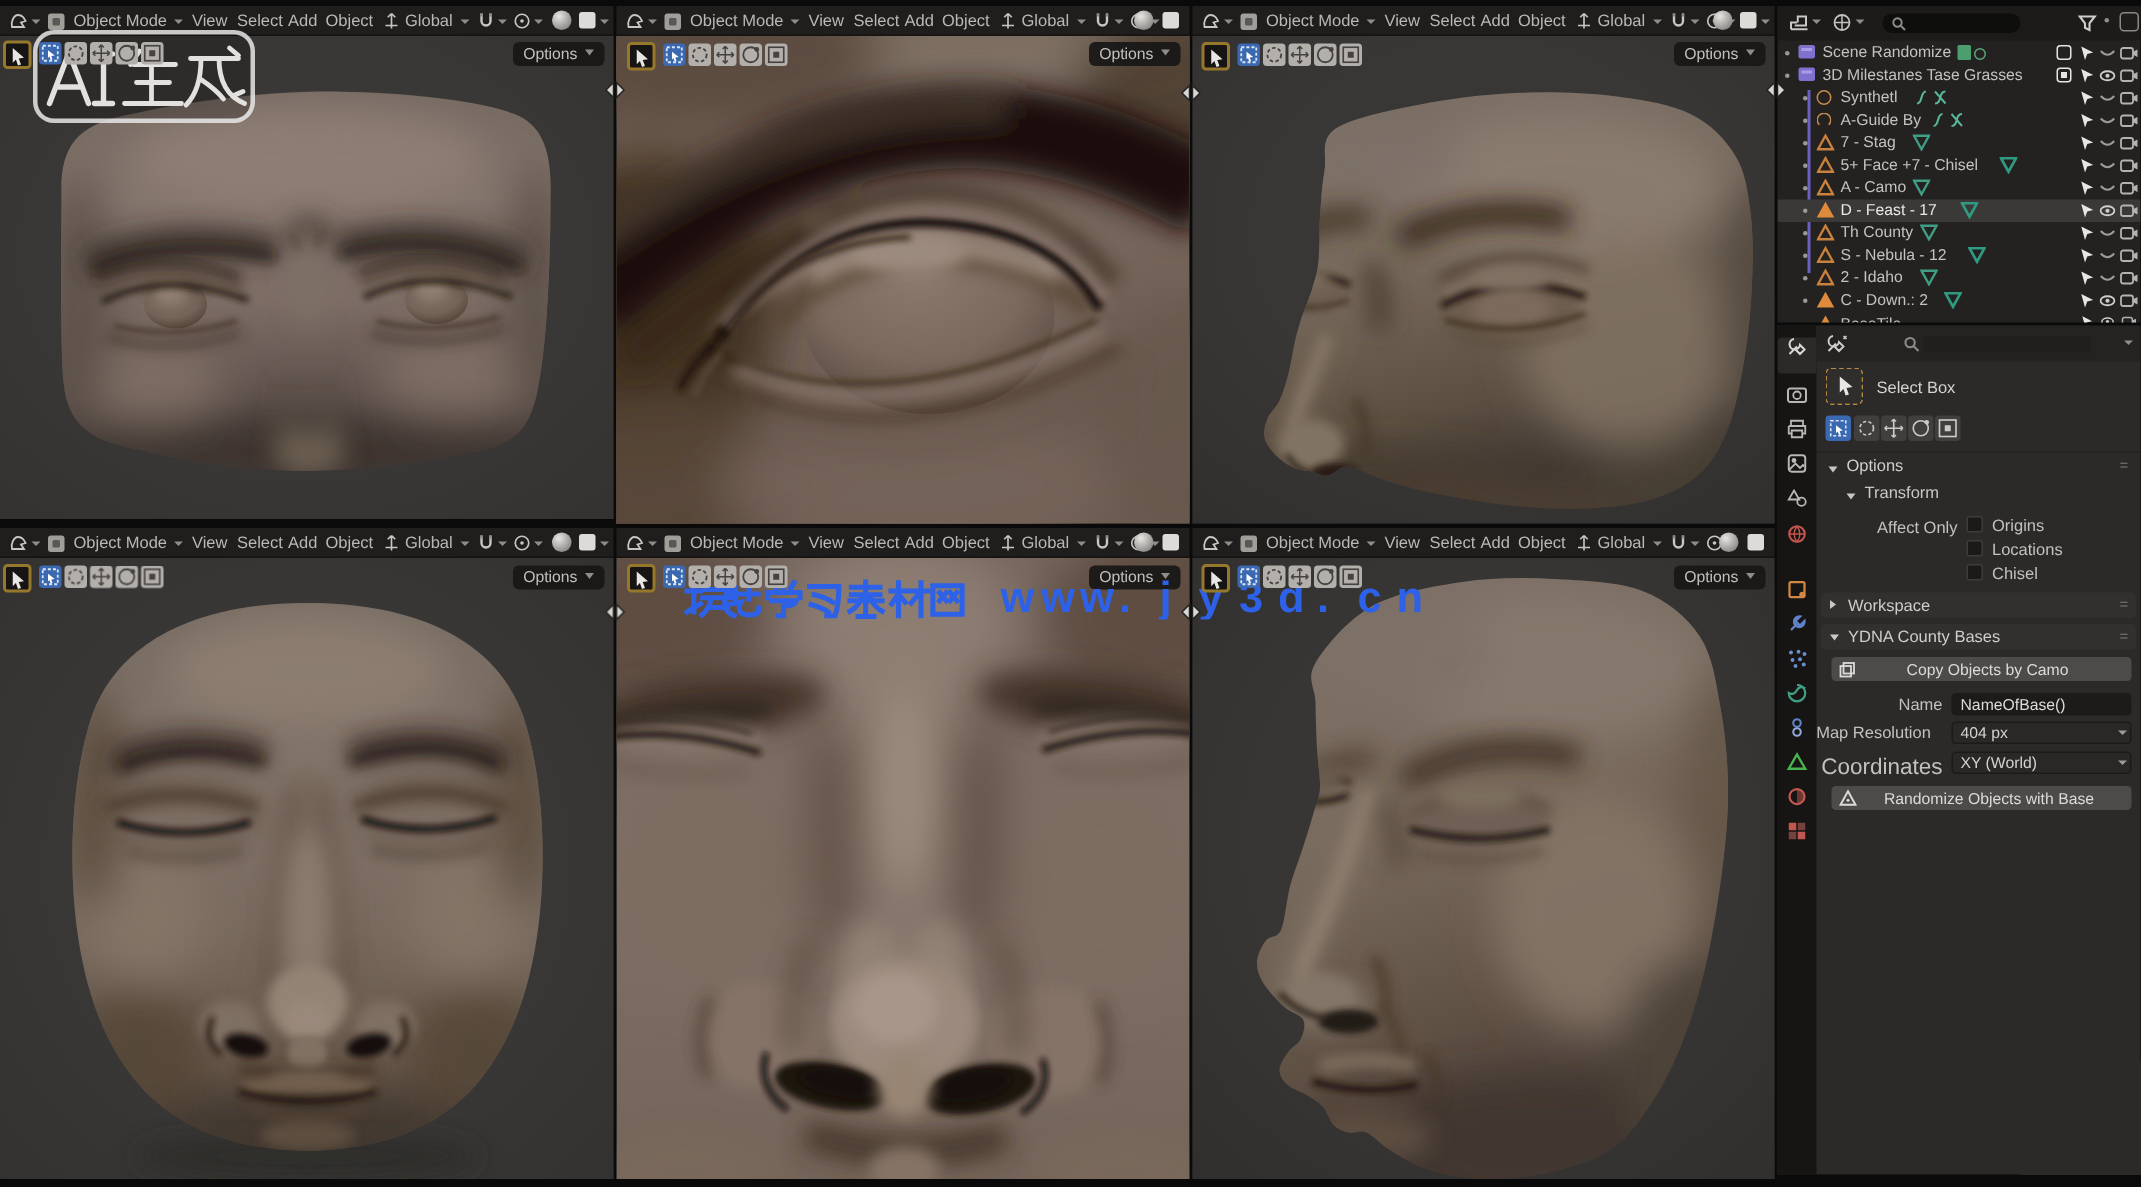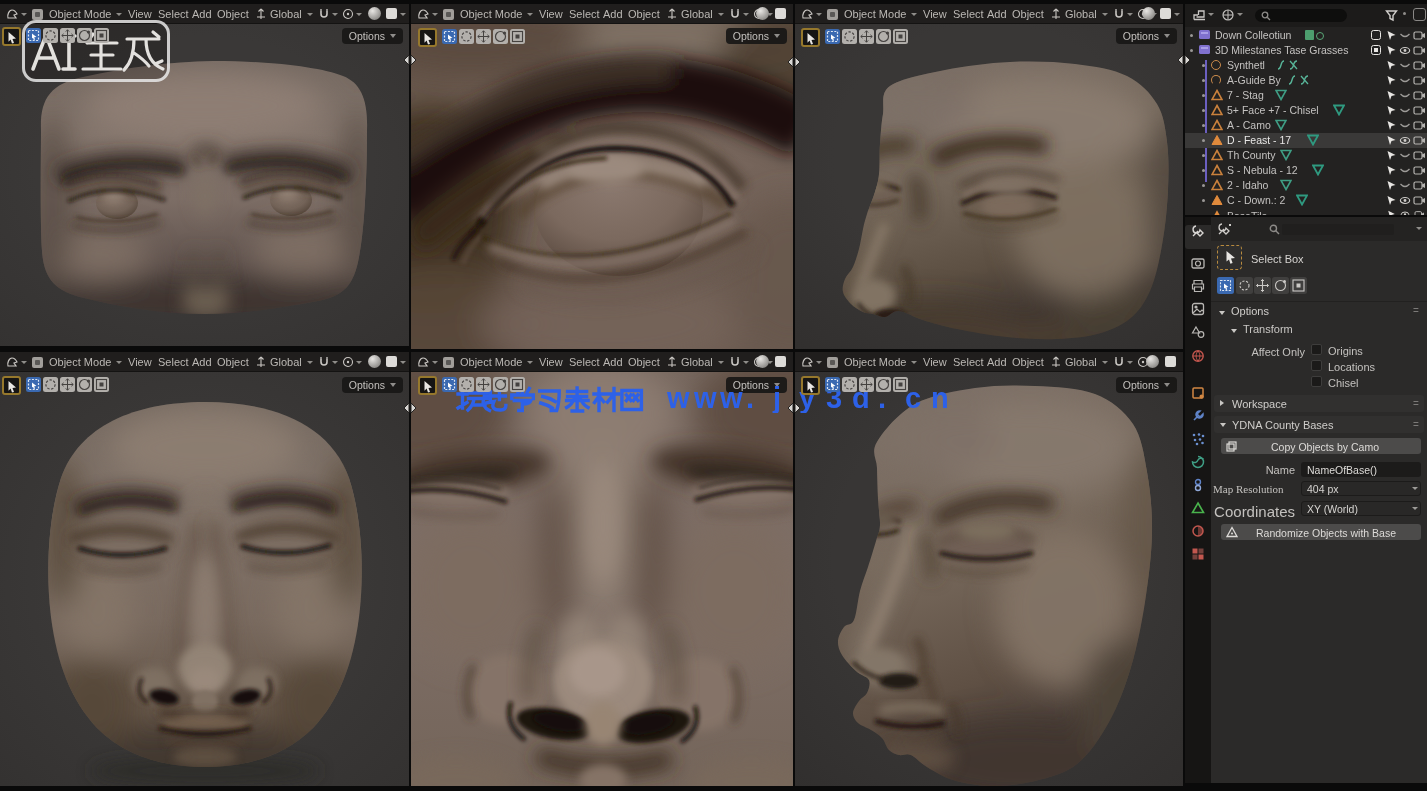--- a/index.html
+++ b/index.html
@@ -922,21 +922,21 @@
         </svg>
         <svg style="position:absolute;left:228px;top:206px;" width="13" height="9" viewBox="0 0 13 11">
           <rect x="1" y="2" width="8" height="7" rx="1.5" fill="none" stroke="#b5b3b0" stroke-width="1.2"></rect>
           <path d="M9 4.5 L12 3 L12 8 L9 6.5 Z" fill="#b5b3b0"></path>
         </svg>
       </div>
       <span style="position:absolute;left:20px;top:56px;width:2px;height:122px;background:#6b5fc0;"></span>
       <span style="position:absolute;left:5px;top:30px;width:3px;height:3px;background:#9a9896;border-radius:50%;"></span>
       <span style="position:absolute;left:14px;top:26px;width:11px;height:9px;background:#8071ce;border-radius:1.5px;"></span>
       <span style="position:absolute;left:16px;top:28px;width:7px;height:2px;background:#a99ee6;"></span>
-      <span style="position:absolute;left:30px;top:26px;font-size:10.5px;line-height:11px;color:#c4c2c0;white-space:nowrap;">Down Colleotiun</span>
+      <span style="position:absolute;left:30px;top:26px;font-size:10.5px;line-height:11px;color:#c4c2c0;white-space:nowrap;">Scene Randomize</span>
       <span style="position:absolute;left:120px;top:26px;width:9px;height:10px;background:#4d9e6e;border-radius:1px;"></span>
       <span style="position:absolute;left:131px;top:28px;width:8px;height:8px;border:1.3px solid #5aa878;border-radius:50%;"></span>
       <span style="position:absolute;left:186px;top:26px;width:10px;height:10px;border:1.8px solid #e8e6e3;border-radius:2.5px;background:#222;"></span>
       <svg style="position:absolute;left:201px;top:26px;" width="11" height="11" viewBox="0 0 11 11">
         <path d="M1.5 1 L9.5 5 L5.5 6 L4 10 Z" fill="#e8e6e3"></path>
       </svg>
       <svg style="position:absolute;left:214px;top:26px;" width="12" height="11" viewBox="0 0 12 11">
         <path d="M1.5 4 Q6 9 10.5 4" fill="none" stroke="#9d9b98" stroke-width="1.3"></path>
       </svg>
       <svg style="position:absolute;left:228px;top:26px;" width="13" height="11" viewBox="0 0 13 11">
@@ -1267,21 +1267,21 @@
       <span style="position:absolute;left:228px;top:202px;font-size:10px;color:#7c7a78;">=</span>
       <div style="position:absolute;left:36px;top:221px;width:200px;height:16px;background:#4c4b4a;border-radius:3px;"></div>
       <svg style="position:absolute;left:41px;top:224px;" width="11" height="11" viewBox="0 0 11 11">
         <rect x="1" y="3" width="7" height="7" fill="none" stroke="#dddbd8" stroke-width="1.2"></rect>
         <rect x="3" y="1" width="7" height="7" fill="none" stroke="#dddbd8" stroke-width="1.2"></rect>
       </svg>
       <span style="position:absolute;left:60px;top:224px;width:160px;text-align:center;font-size:10.5px;color:#dddbd8;">Copy Objects by Camo</span>
       <span style="position:absolute;left:30px;top:247px;width:80px;font-size:11px;color:#c3c1be;text-align:right;display:inline-block;">Name</span>
       <div style="position:absolute;left:116px;top:245px;width:120px;height:15px;background:#1c1b1a;border-radius:3px;"></div>
       <span style="position:absolute;left:122px;top:247px;font-size:10.5px;color:#dddbd8;">NameOfBase()</span>
-      <span style="position:absolute;left:28px;top:266px;width:92px;font-size:11px;color:#c3c1be;text-align:left;display:inline-block;font-family:Liberation Serif, serif;">Map Resolution</span>
+      <span style="position:absolute;left:18px;top:266px;width:92px;font-size:11px;color:#c3c1be;text-align:center;display:inline-block;">Map Resolution</span>
       <div style="position:absolute;left:116px;top:264px;width:120px;height:15px;background:#292827;border:1px solid #1c1b1a;border-radius:3px;"></div>
       <span style="position:absolute;left:122px;top:266px;font-size:10.5px;color:#d5d3d0;">404 px</span>
       <span style="position:absolute;left:227px;top:270px;width:0;height:0;border-left:3px solid transparent;border-right:3px solid transparent;border-top:3.5px solid #9d9b98;"></span>
       <span style="position:absolute;left:18px;top:286px;width:92px;font-size:15px;color:#c3c1be;text-align:right;display:inline-block;">Coordinates</span>
       <div style="position:absolute;left:116px;top:284px;width:120px;height:15px;background:#292827;border:1px solid #1c1b1a;border-radius:3px;"></div>
       <span style="position:absolute;left:122px;top:286px;font-size:10.5px;color:#d5d3d0;">XY (World)</span>
       <span style="position:absolute;left:227px;top:290px;width:0;height:0;border-left:3px solid transparent;border-right:3px solid transparent;border-top:3.5px solid #9d9b98;"></span>
       <div style="position:absolute;left:36px;top:307px;width:200px;height:16px;background:#4c4b4a;border-radius:3px;"></div>
       <svg style="position:absolute;left:41px;top:309px;" width="12" height="12" viewBox="0 0 12 12">
         <path d="M6 1.5 L11 10.5 L1 10.5 Z" fill="none" stroke="#dddbd8" stroke-width="1.3"></path>

